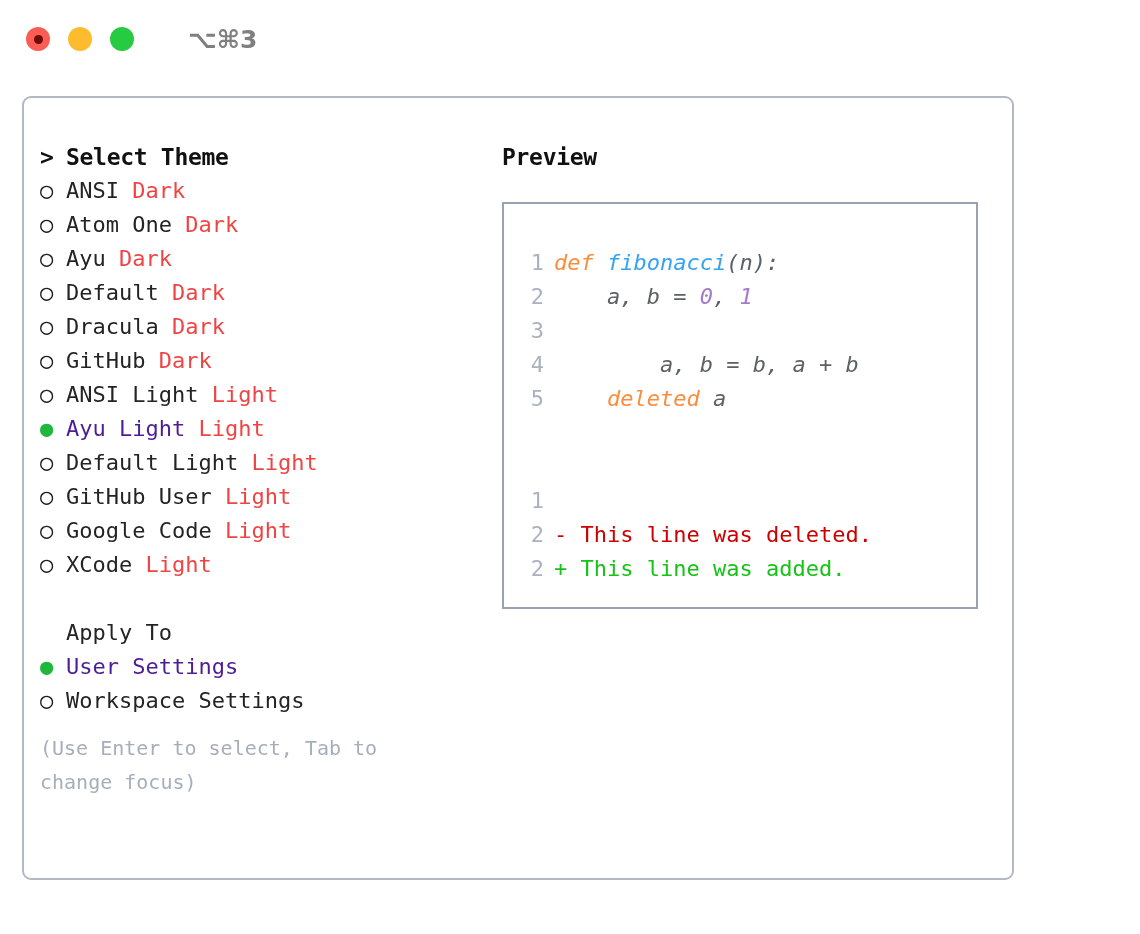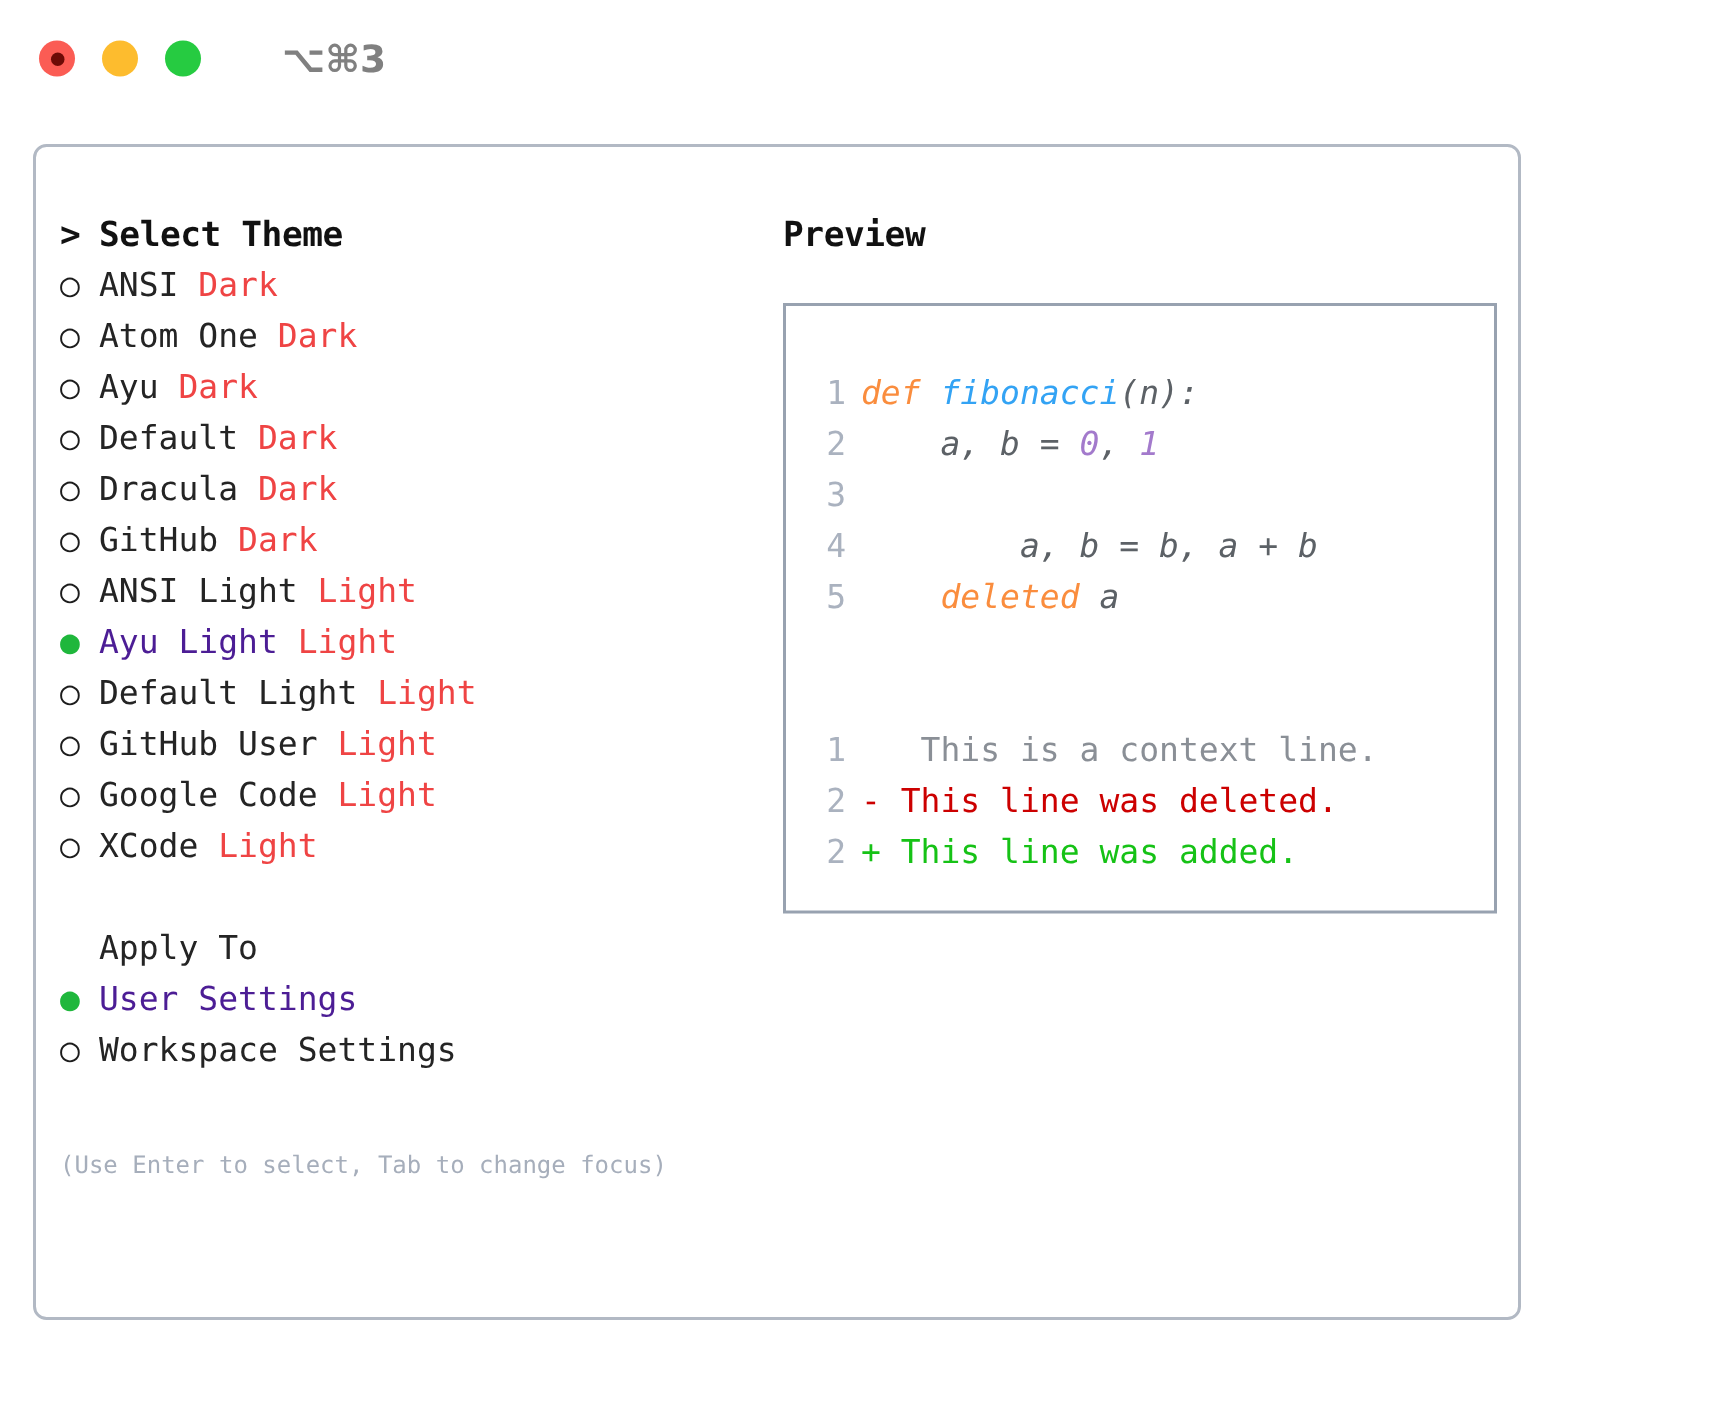--- a/index.html
+++ b/index.html
@@ -110,33 +110,33 @@
     color: #111111;
     letter-spacing: -0.3px;
   }
   .theme-name { color: #242424; }
   .theme-tag  { color: #ef4444; }
   .row.selected .marker { color: #1fb73c; }
   .row.selected .theme-name { color: #4c1d95; }
   .row .marker.empty { color: transparent; }
 
   .hint {
-    margin-top: 38px;
+    margin-top: 9px;
     width: 420px;
-    font-size: 16px;
+    font-size: 20px;
     line-height: 34px;
     color: #a6aebb;
     white-space: pre-wrap;
   }
   .spacer-lg { height: 34px; }
 
   
   .right-col {
     position: absolute;
-    left: 498px;
+    left: 478px;
     top: 46px;
     width: 490px;
   }
   .preview-title {
     font-size: 23px;
     font-weight: bold;
     color: #111111;
     height: 34px;
     letter-spacing: -0.3px;
   }
@@ -319,21 +319,21 @@
         <div class="code-line">
           <span class="lineno">5</span>
           <span class="code-body"><span class="tok-plain">    </span><span class="tok-kw">deleted</span><span class="tok-plain"> a</span></span>
         </div>
 
         <div class="blank-line"></div>
         <div class="blank-line"></div>
 
         <div class="code-line">
           <span class="lineno">1</span>
-          <span class="diff-ctx"> </span><span class="diff-ctx">  This is a context line.</span>
+          <span class="diff-ctx"> </span>
         </div>
 
         <div class="code-line">
           <span class="lineno">2</span>
           <span class="diff-del">-</span><span class="diff-del"> This line was deleted.</span>
         </div>
 
         <div class="code-line">
           <span class="lineno">2</span>
           <span class="diff-add">+</span><span class="diff-add"> This line was added.</span>

